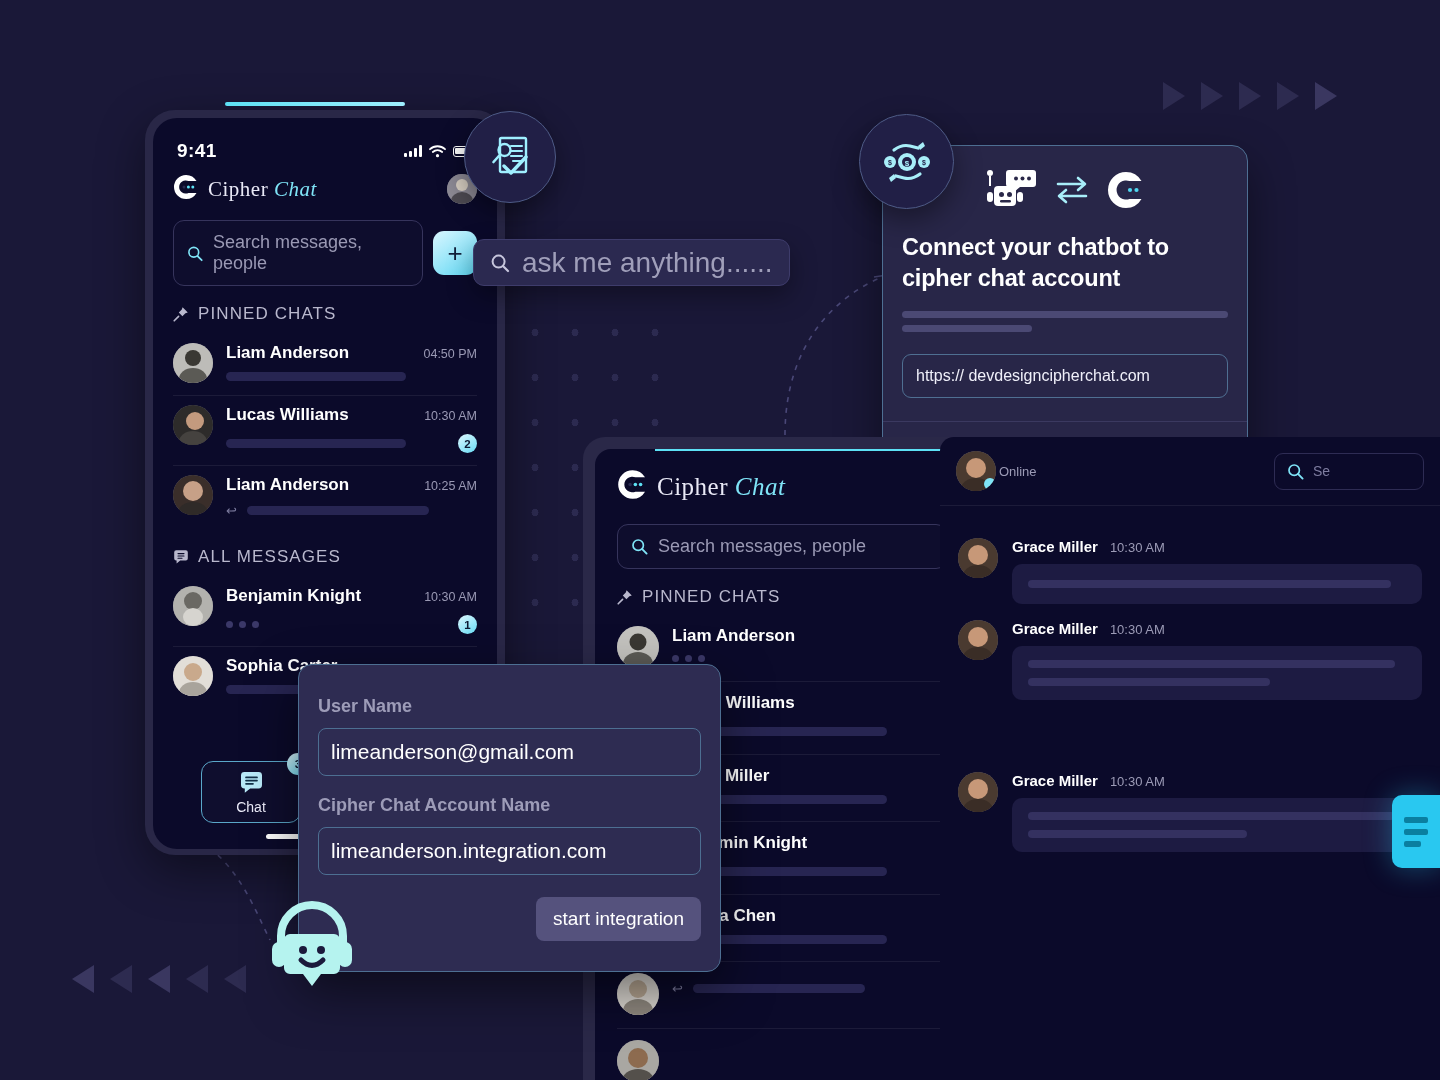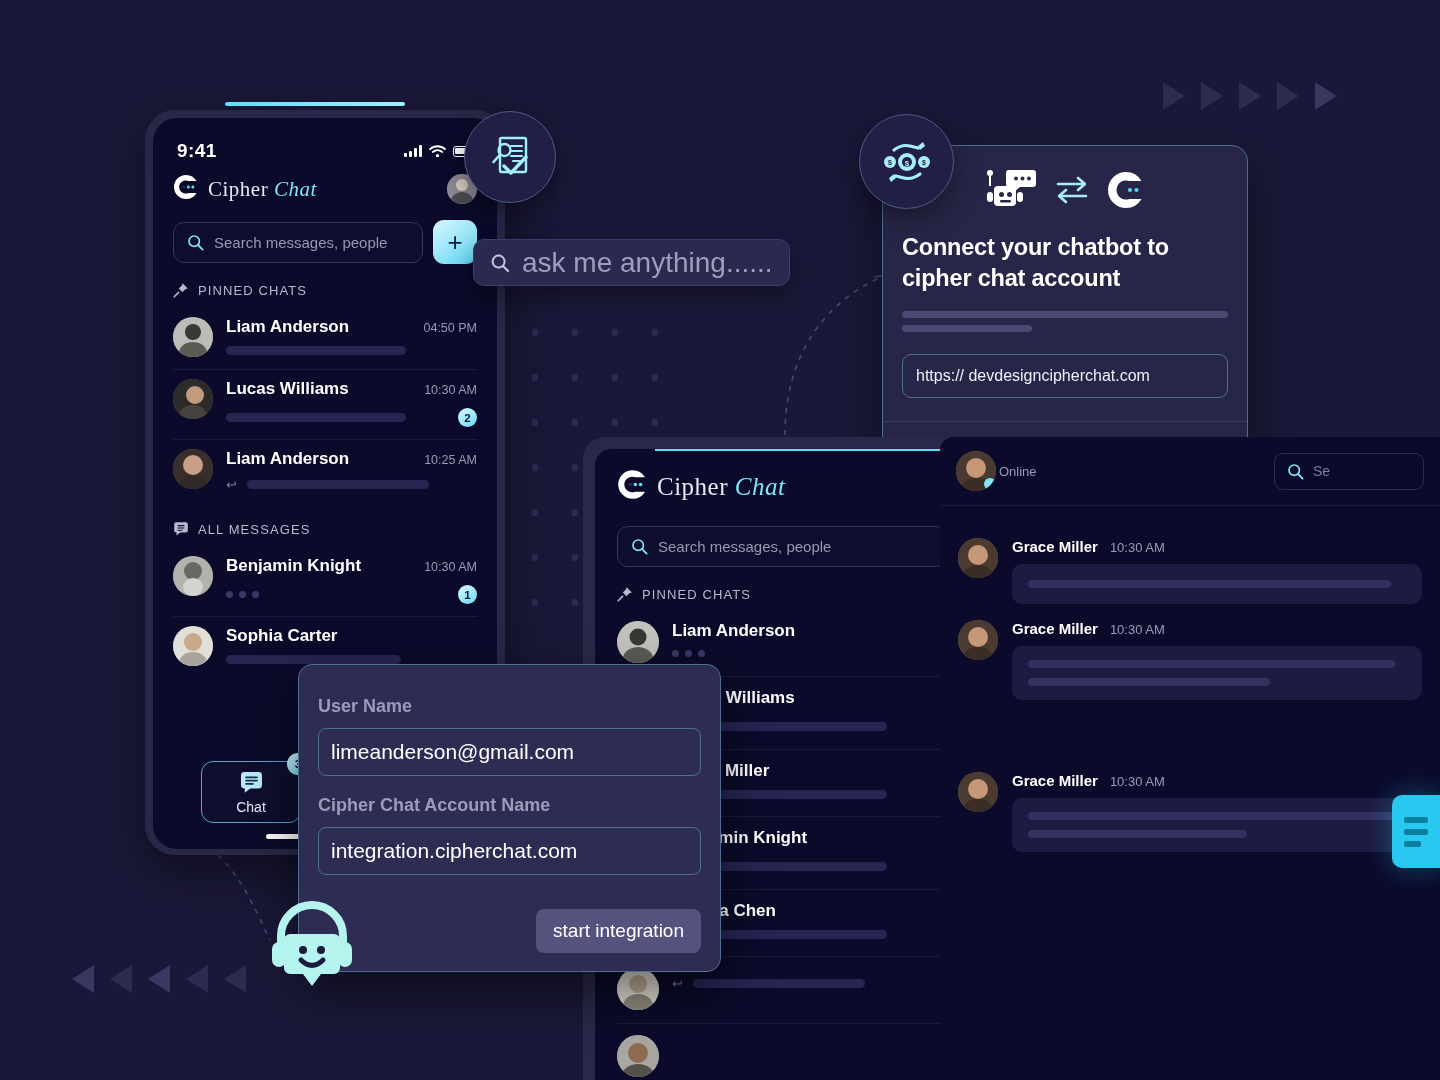--- a/index.html
+++ b/index.html
@@ -61,30 +61,30 @@
   .phone-header { display:flex; align-items:center; justify-content:space-between; padding: 6px 20px 0 20px; }
   .avatar { border-radius: 50%; overflow: hidden; background: #6b6b7d; flex: none; position: relative; }
   .avatar svg { display:block; width:100%; height:100%; }
 
   
   .search-row { display: flex; align-items: center; gap: 10px; padding: 16px 20px 0 20px; }
   .search-box {
     flex: 1; display: flex; align-items: center; gap: 10px;
     border: 1px solid #36345c; border-radius: 11px; padding: 11px 13px; background: rgba(255,255,255,.015);
   }
-  .search-ph { color: #9a99b4; font-size: 15px; }
+  .search-ph { color: #9a99b4; font-size: 18px; }
   .plus-btn {
     width: 44px; height: 44px; border-radius: 11px; flex: none;
     background: linear-gradient(145deg,#d9f6ff,#5fd8f4);
     display: flex; align-items: center; justify-content: center;
     color: #10203a; font-size: 26px; font-weight: 300; line-height: 1;
   }
 
   .sec-head { display: flex; align-items: center; gap: 9px; padding: 18px 20px 10px 20px; }
-  .sec-head span { color: #b9b8cd; font-size: 13px; letter-spacing: 1.1px; }
+  .sec-head span { color: #b9b8cd; font-size: 17px; letter-spacing: 1.1px; }
 
   .chat-list { padding: 0 20px; }
   .chat-row { display: flex; gap: 13px; align-items: flex-start; padding: 9px 0 12px 0; border-bottom: 1px solid rgba(255,255,255,.07); }
   .chat-row:last-child { border-bottom: none; }
   .chat-main { flex: 1; min-width: 0; }
   .chat-top { display: flex; align-items: baseline; justify-content: space-between; gap: 8px; }
   .chat-name { font-size: 17px; font-weight: bold; color: #fff; white-space: nowrap; }
   .chat-time { font-size: 12.5px; color: #9a99b4; white-space: nowrap; }
   .chat-bot { display: flex; align-items: center; justify-content: space-between; margin-top: 9px; gap: 8px; }
   .ph-bar { height: 9px; background: #272552; border-radius: 5px; }
@@ -193,21 +193,21 @@
     background: #2e2c52; border: 1px solid #4d6f92; border-radius: 14px;
     padding: 22px 19px; box-shadow: 0 20px 50px rgba(0,0,0,.5);
   }
   .fld-label { font-size: 18px; font-weight: bold; color: #9d9cb8; margin-top: 9px; }
   .fld-input {
     margin-top: 11px; border: 1px solid #4d6f92; border-radius: 8px;
     padding: 11px 12px; font-size: 21px; color: #fff;
   }
   .fld + .fld { margin-top: 19px; }
   #start-btn {
-    margin-top: 34px; float: right; background: #55527d; border-radius: 8px;
+    margin-top: 22px; float: right; background: #55527d; border-radius: 8px;
     padding: 11px 17px; font-size: 19px; color: #fff;
   }
 
   
   #mascot { position: absolute; left: 268px; top: 900px; width: 88px; height: 98px; }
 
   
   .dash { position: absolute; pointer-events: none; }
 </style>
 </head>
@@ -776,21 +776,21 @@
     <i></i>
   </div>
 
   <div id="user-modal">
     <div class="fld">
       <div class="fld-label">User Name</div>
       <div class="fld-input">limeanderson@gmail.com</div>
     </div>
     <div class="fld">
       <div class="fld-label">Cipher Chat Account Name</div>
-      <div class="fld-input">integration.cipherchat.com</div>
+      <div class="fld-input">limeanderson.integration.com</div>
     </div>
     <div id="start-btn">start integration</div>
   </div>
 
   <div id="mascot">
     <svg width="88" height="98" viewBox="0 0 88 98">
       <path d="M13 47 V36 A31 31 0 0 1 75 36 V47" fill="none" stroke="#b5f3ef" stroke-width="8" stroke-linecap="round"></path>
       <rect x="4" y="42" width="14" height="25" rx="7" fill="#b5f3ef"></rect>
       <rect x="70" y="42" width="14" height="25" rx="7" fill="#b5f3ef"></rect>
       <path d="M22 34 h44 a6 6 0 0 1 6 6 v28 a6 6 0 0 1 -6 6 h-13 l-9 12 l-9 -12 h-13 a6 6 0 0 1 -6 -6 V40 a6 6 0 0 1 6 -6 Z" fill="#b5f3ef"></path>

